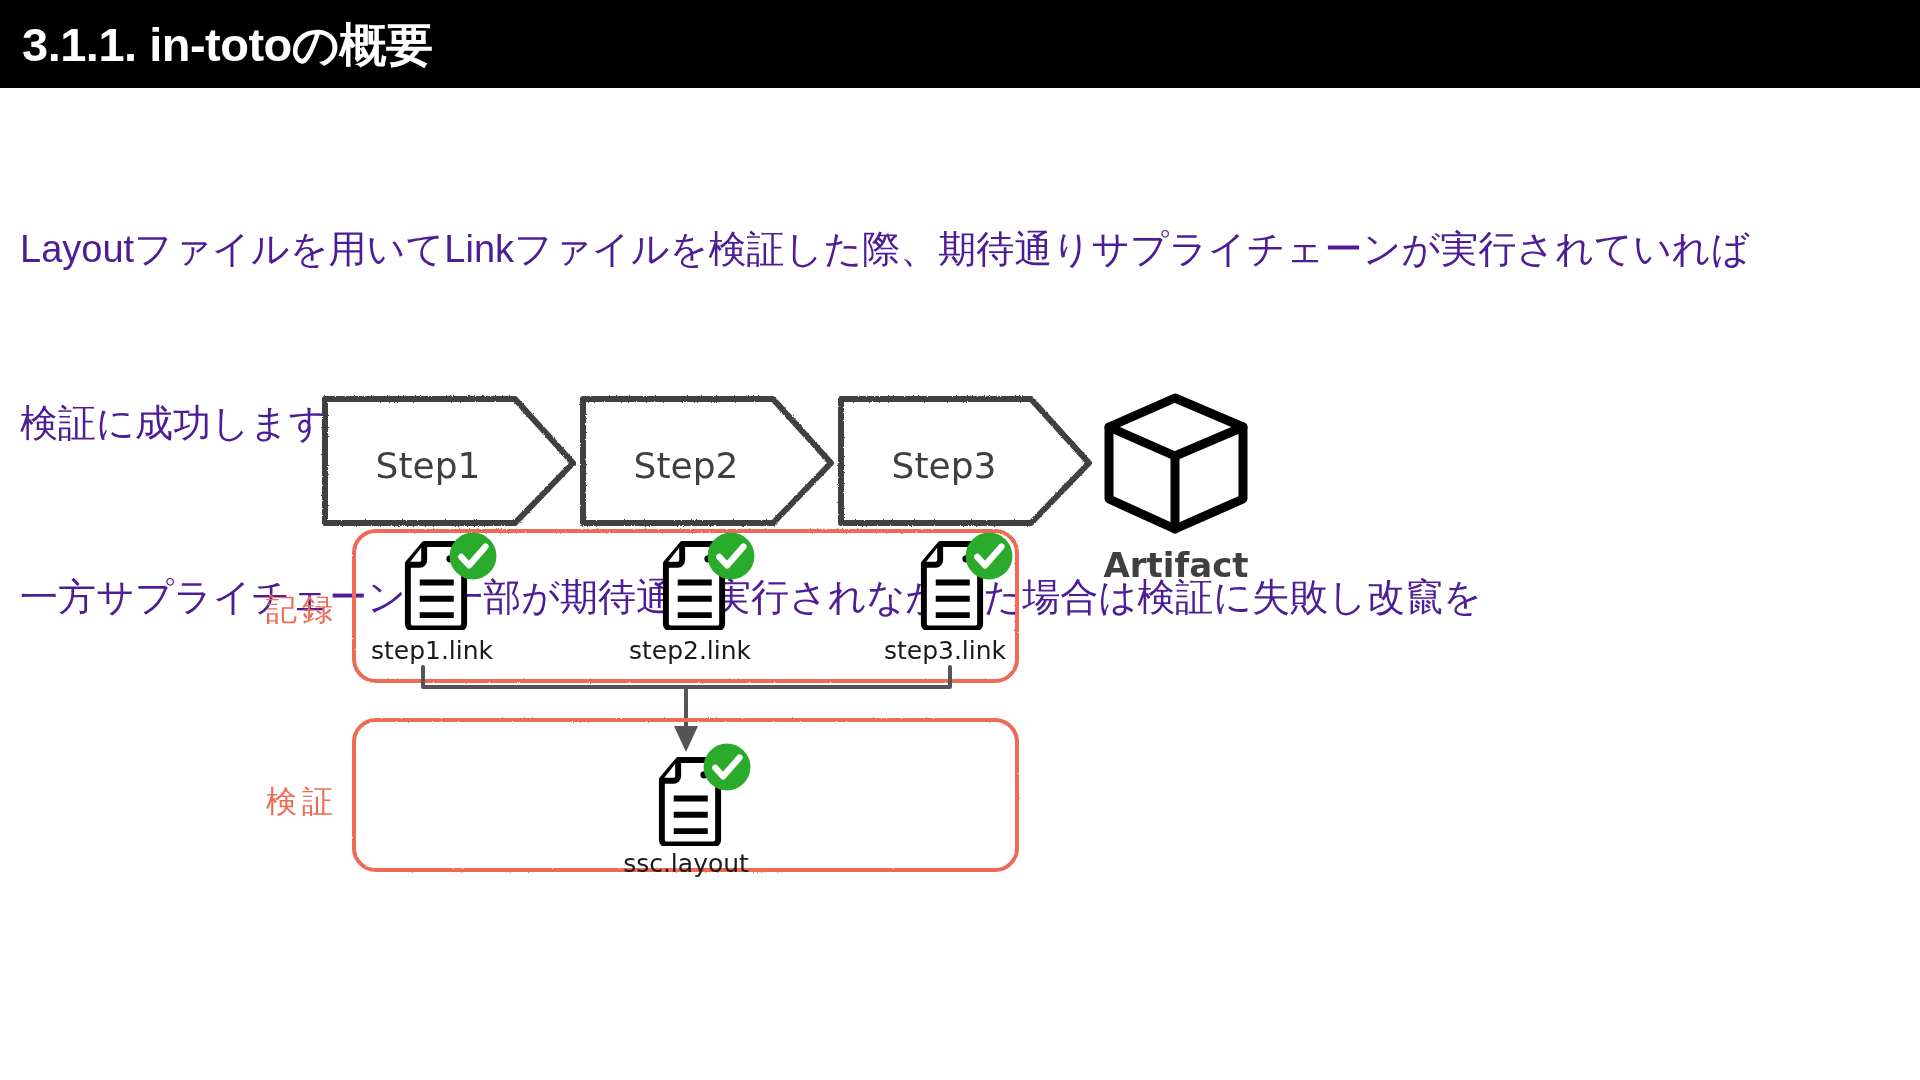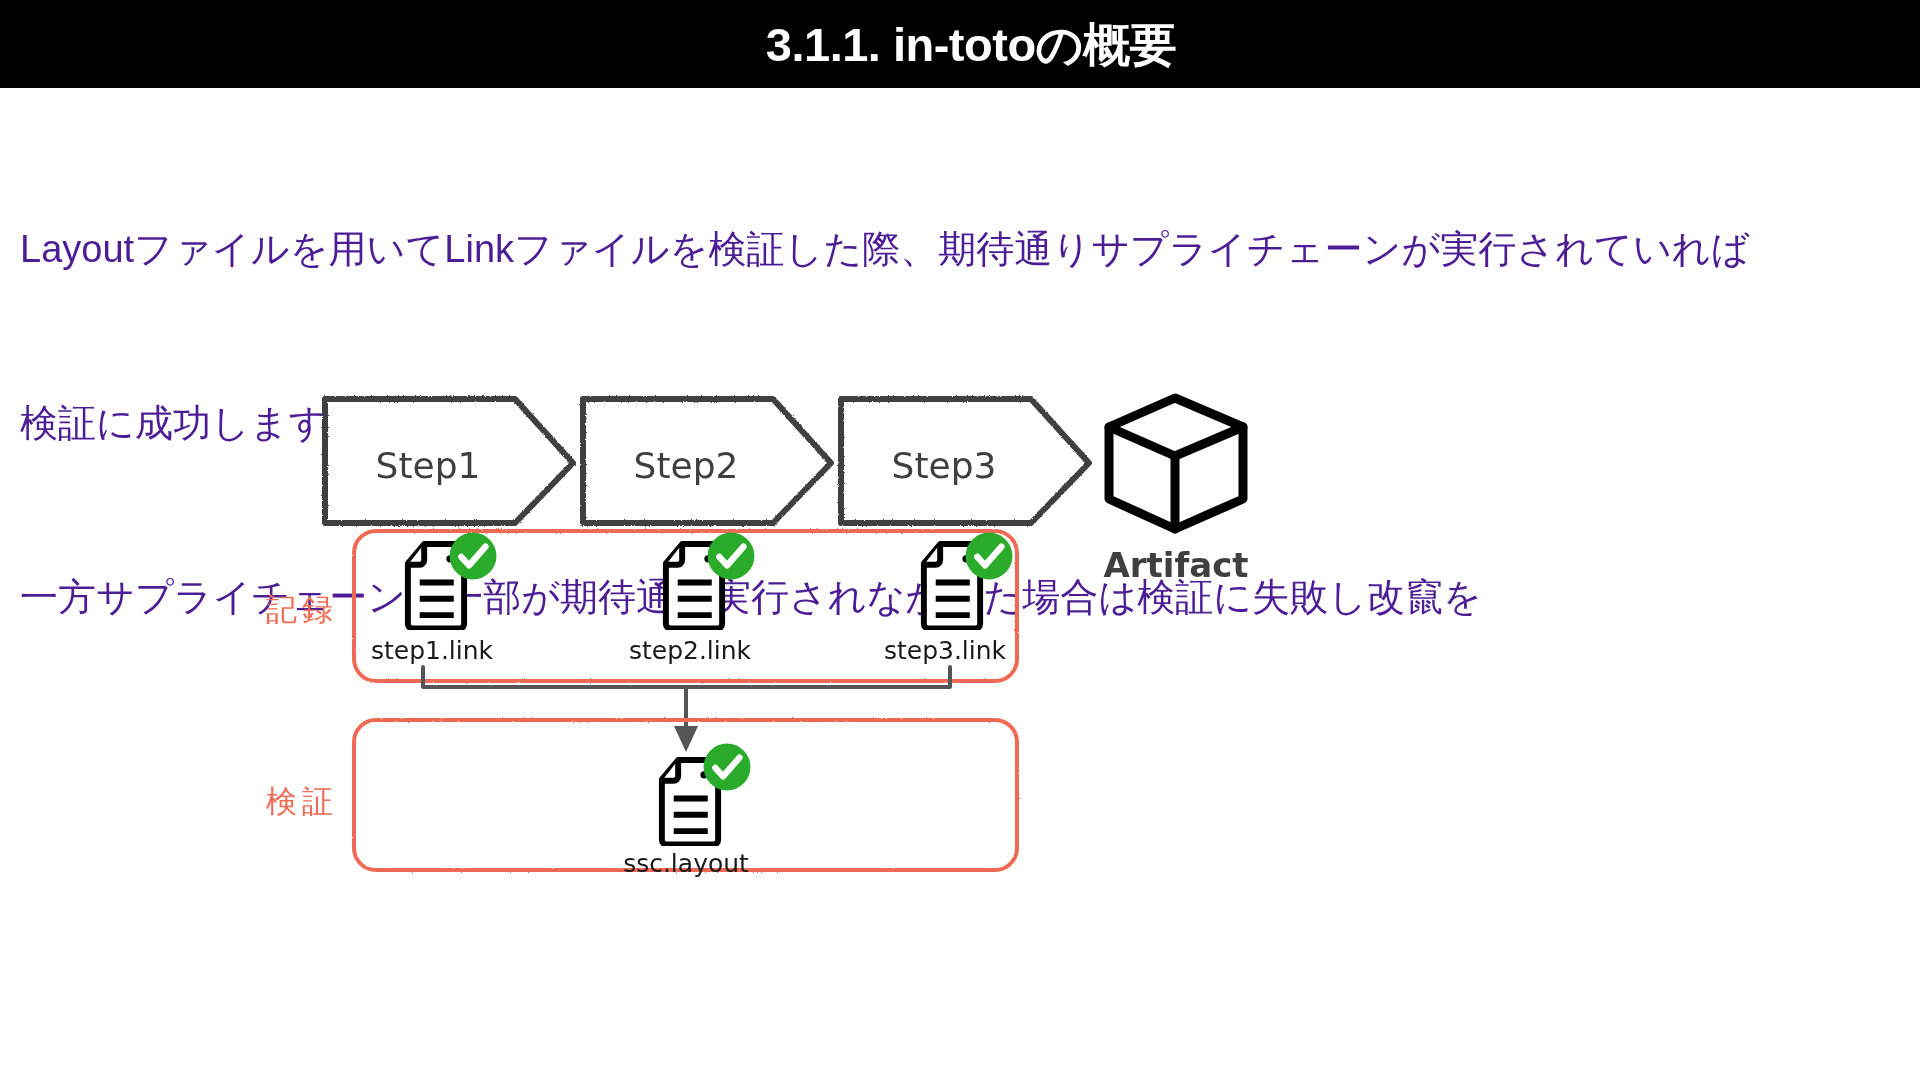--- a/index.html
+++ b/index.html
@@ -7,21 +7,21 @@
     width:1920px;height:1080px;
     background:#ffffff;
     font-family:"Liberation Sans","DejaVu Sans",sans-serif;
     overflow:hidden;
     position:relative;
   }
   
   #title-bar{
     position:absolute;left:0;top:0;width:1920px;height:88px;
     background:#000000;
-    display:flex;align-items:center;justify-content:center;
+    display:flex;align-items:center;
   }
   #title-text{
     color:#ffffff;
     font-size:47px;
     font-weight:bold;
     letter-spacing:-0.5px;
     margin-left:22px;
     line-height:1;
     font-family:"Liberation Sans","DejaVu Sans",sans-serif;
   }

